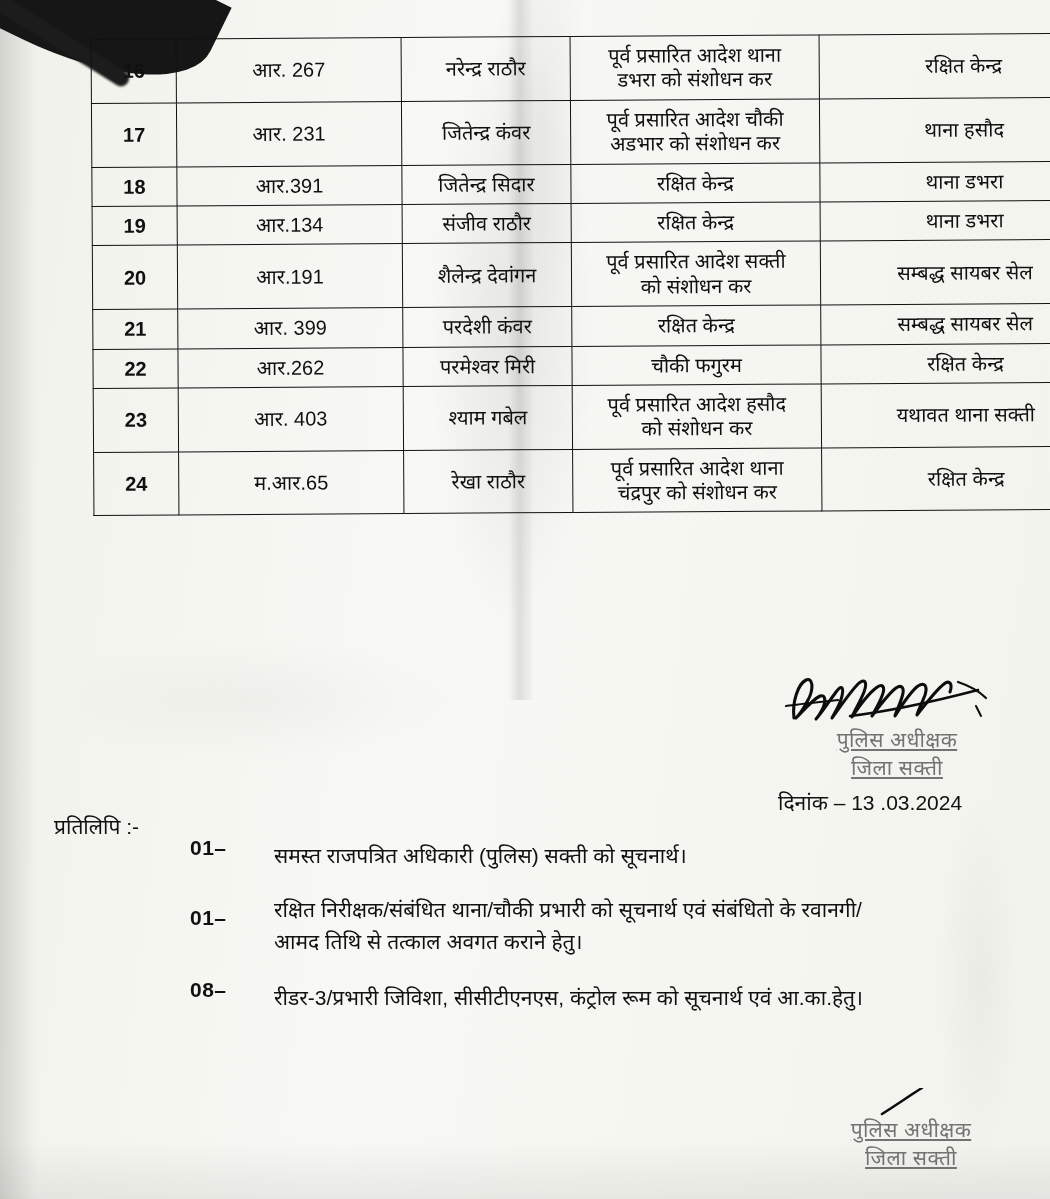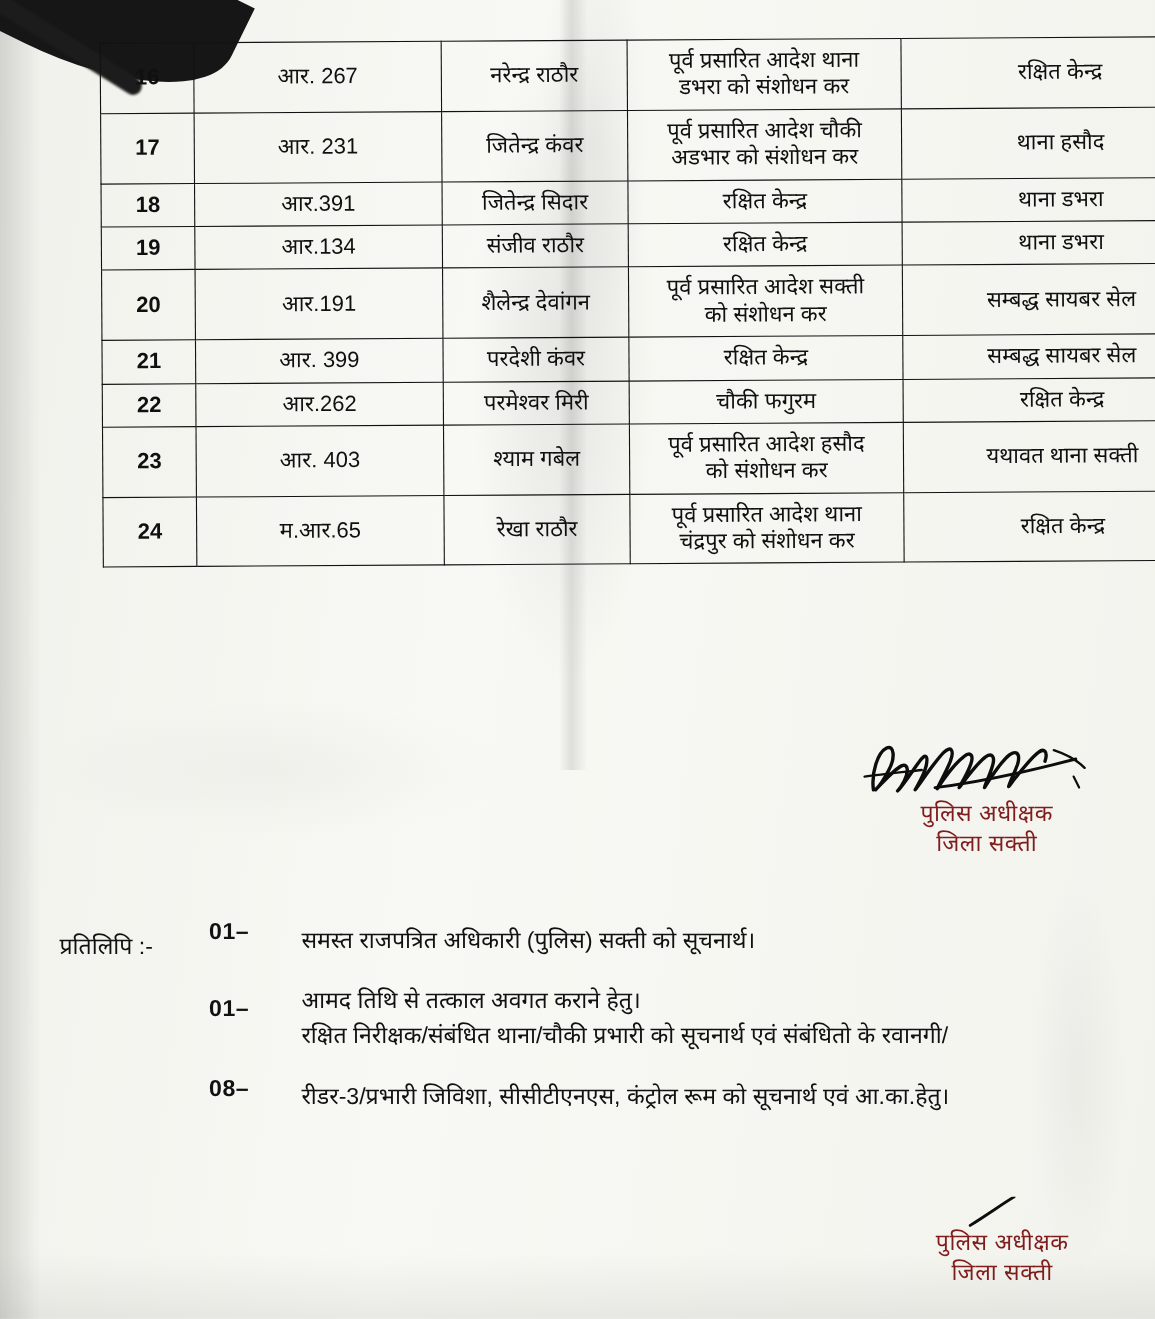--- a/index.html
+++ b/index.html
@@ -127,22 +127,23 @@
   .sig-scribble {
     height: 52px;
     position: relative;
     margin-bottom: 2px;
   }
   .sig-scribble svg { display: block; }
   .sig-role {
     font-size: 21px;
     letter-spacing: 0.4px;
     line-height: 1.32;
-    color: #7f1d1d;
+    color: #737373;
     white-space: nowrap;
+    text-decoration: underline;
   }
 
   
   .ref-no {
     position: absolute;
     left: 54px;
     top: 786px;
     font-size: 21px;
     white-space: nowrap;
     z-index: 6;
@@ -153,21 +154,21 @@
     top: 788px;
     font-size: 21px;
     white-space: nowrap;
     z-index: 6;
   }
 
   
   .copy-label {
     position: absolute;
     left: 54px;
-    top: 845px;
+    top: 812px;
     font-size: 21px;
     white-space: nowrap;
     z-index: 6;
   }
   .copy-list {
     position: absolute;
     left: 190px;
     top: 824px;
     width: 830px;
     z-index: 6;
@@ -355,38 +356,39 @@
           <path d="M78 44 C112 40 160 30 206 18" stroke-width="2.6"></path>
           <path d="M186 10 C198 14 208 20 214 26" stroke-width="2.2"></path>
           <path d="M204 34 L209 44" stroke-width="2"></path>
         </g>
       </svg>
     </div>
     <div class="sig-role">पुलिस अधीक्षक</div>
     <div class="sig-role">जिला सक्ती</div>
   </div>
 
+  <div class="date-line">दिनांक – 13 .03.2024</div>
 
   <div class="copy-label">प्रतिलिपि :-</div>
 
   <div class="copy-list">
 
     <div class="copy-item tight">
       <div class="copy-num">01–</div>
       <div class="copy-text">
         <span class="ln">समस्त राजपत्रित अधिकारी (पुलिस) सक्ती को सूचनार्थ।</span>
       </div>
     </div>
 
 
     <div class="copy-item">
       <div class="copy-num">01–</div>
       <div class="copy-text">
+        <span class="ln">रक्षित निरीक्षक/संबंधित थाना/चौकी प्रभारी को सूचनार्थ एवं संबंधितो के रवानगी/</span>
         <span class="ln">आमद तिथि से तत्काल अवगत कराने हेतु।</span>
-        <span class="ln">रक्षित निरीक्षक/संबंधित थाना/चौकी प्रभारी को सूचनार्थ एवं संबंधितो के रवानगी/</span>
       </div>
     </div>
 
     <div class="copy-item">
       <div class="copy-num">08–</div>
       <div class="copy-text">
         <span class="ln">रीडर-3/प्रभारी जिविशा, सीसीटीएनएस, कंट्रोल रूम को सूचनार्थ एवं आ.का.हेतु।</span>
       </div>
     </div>
 

